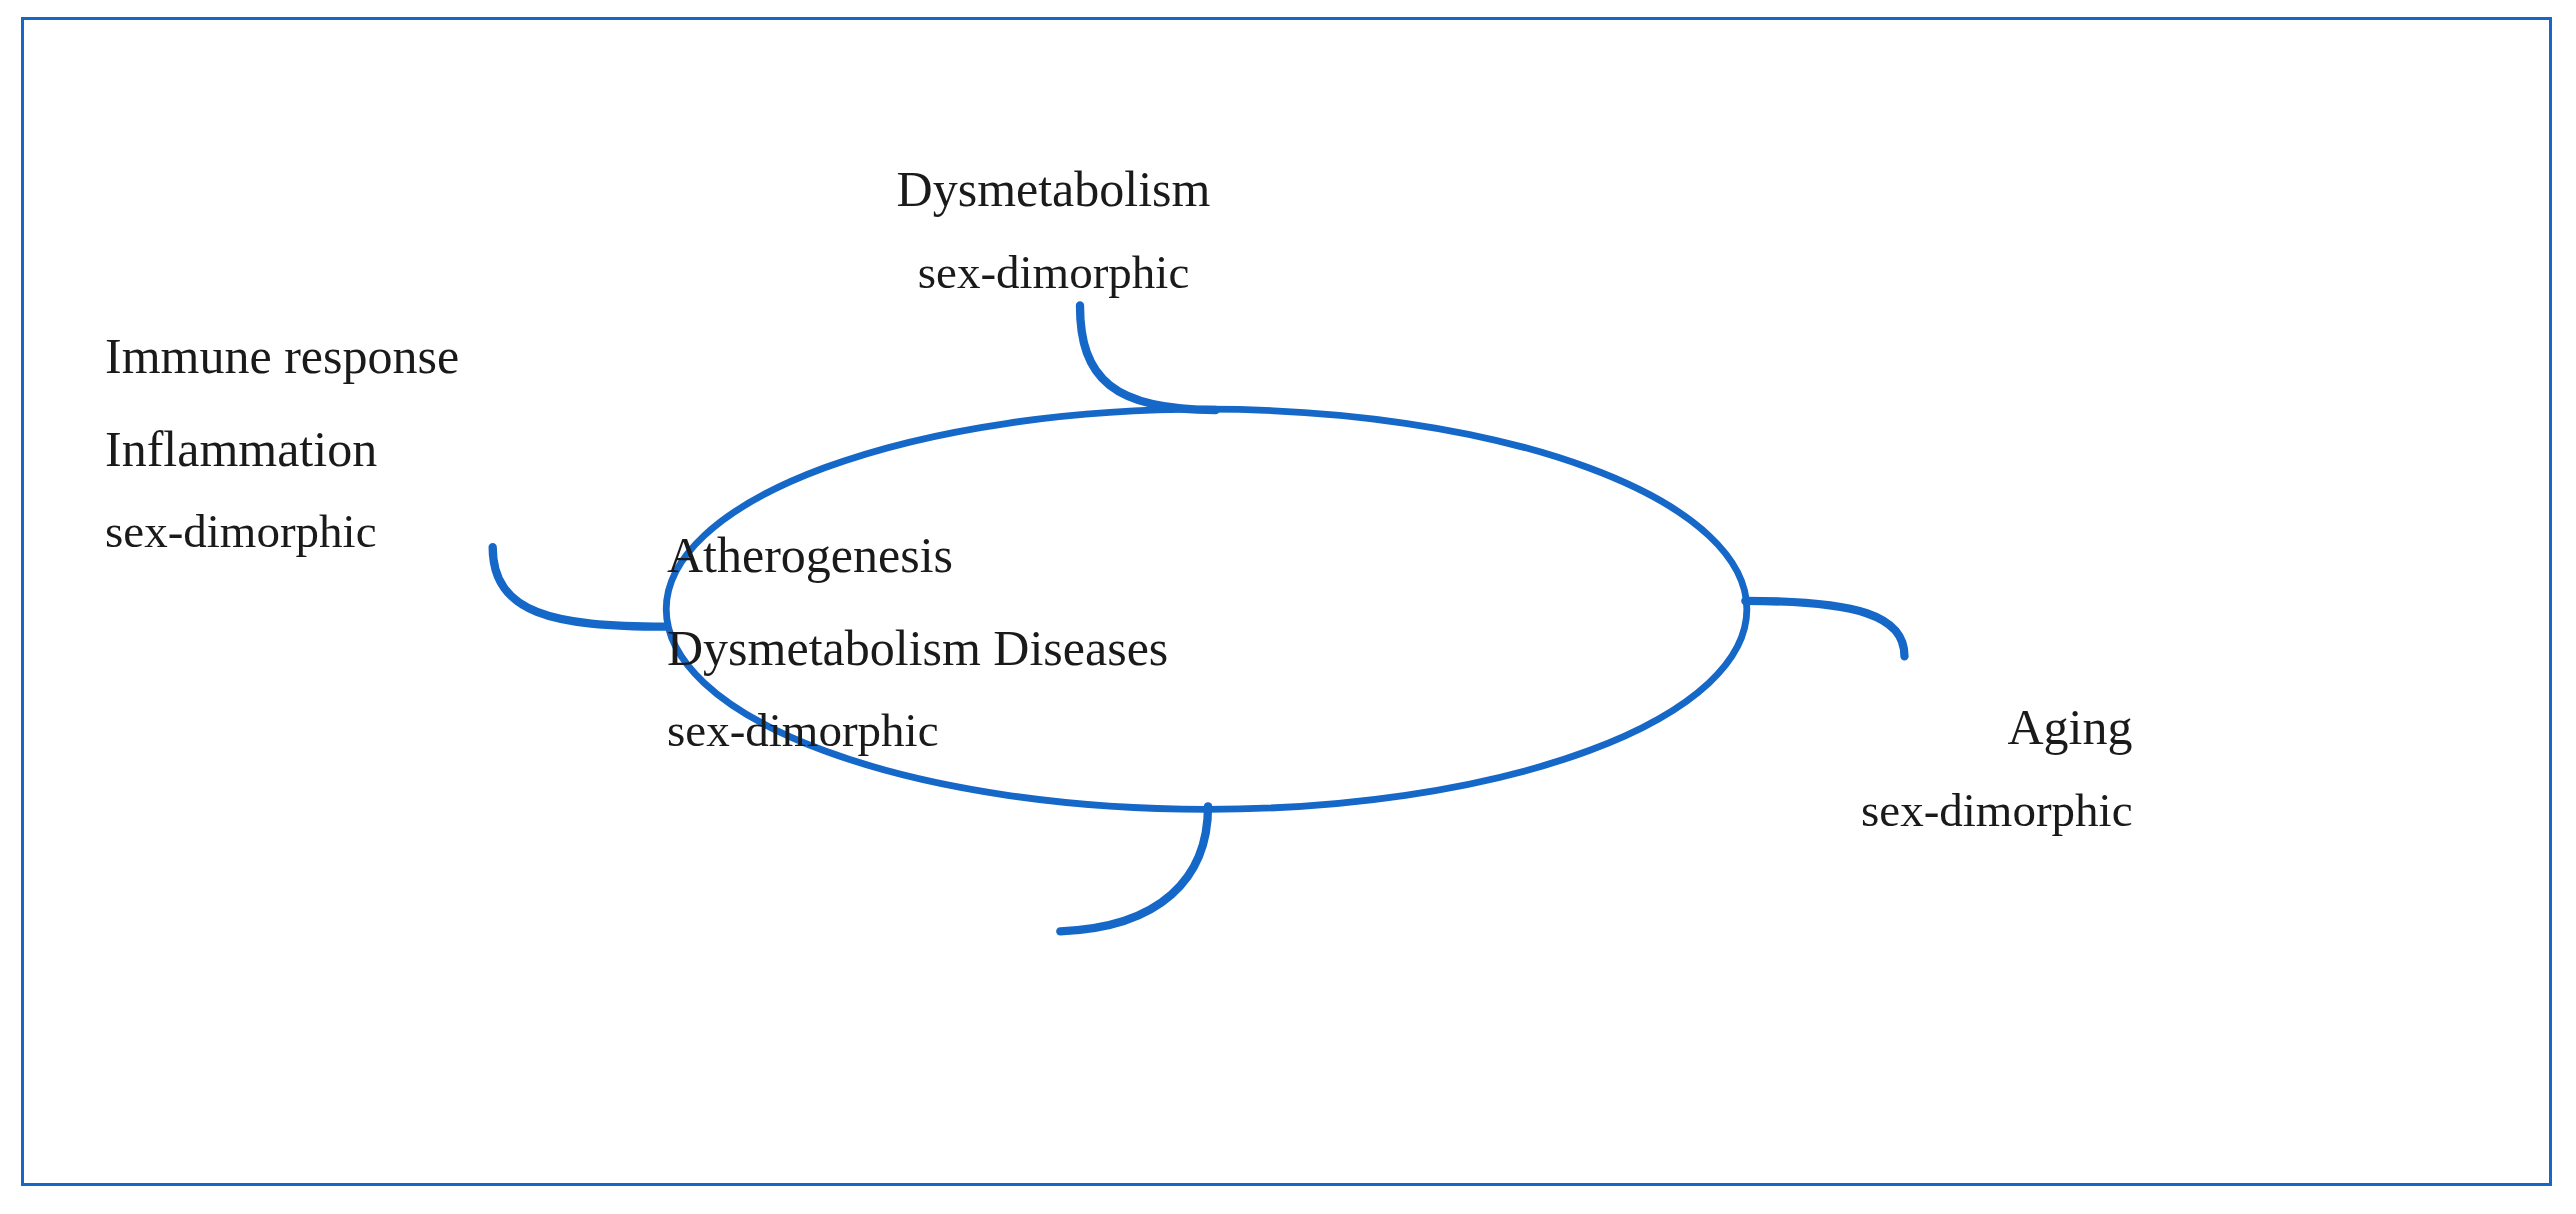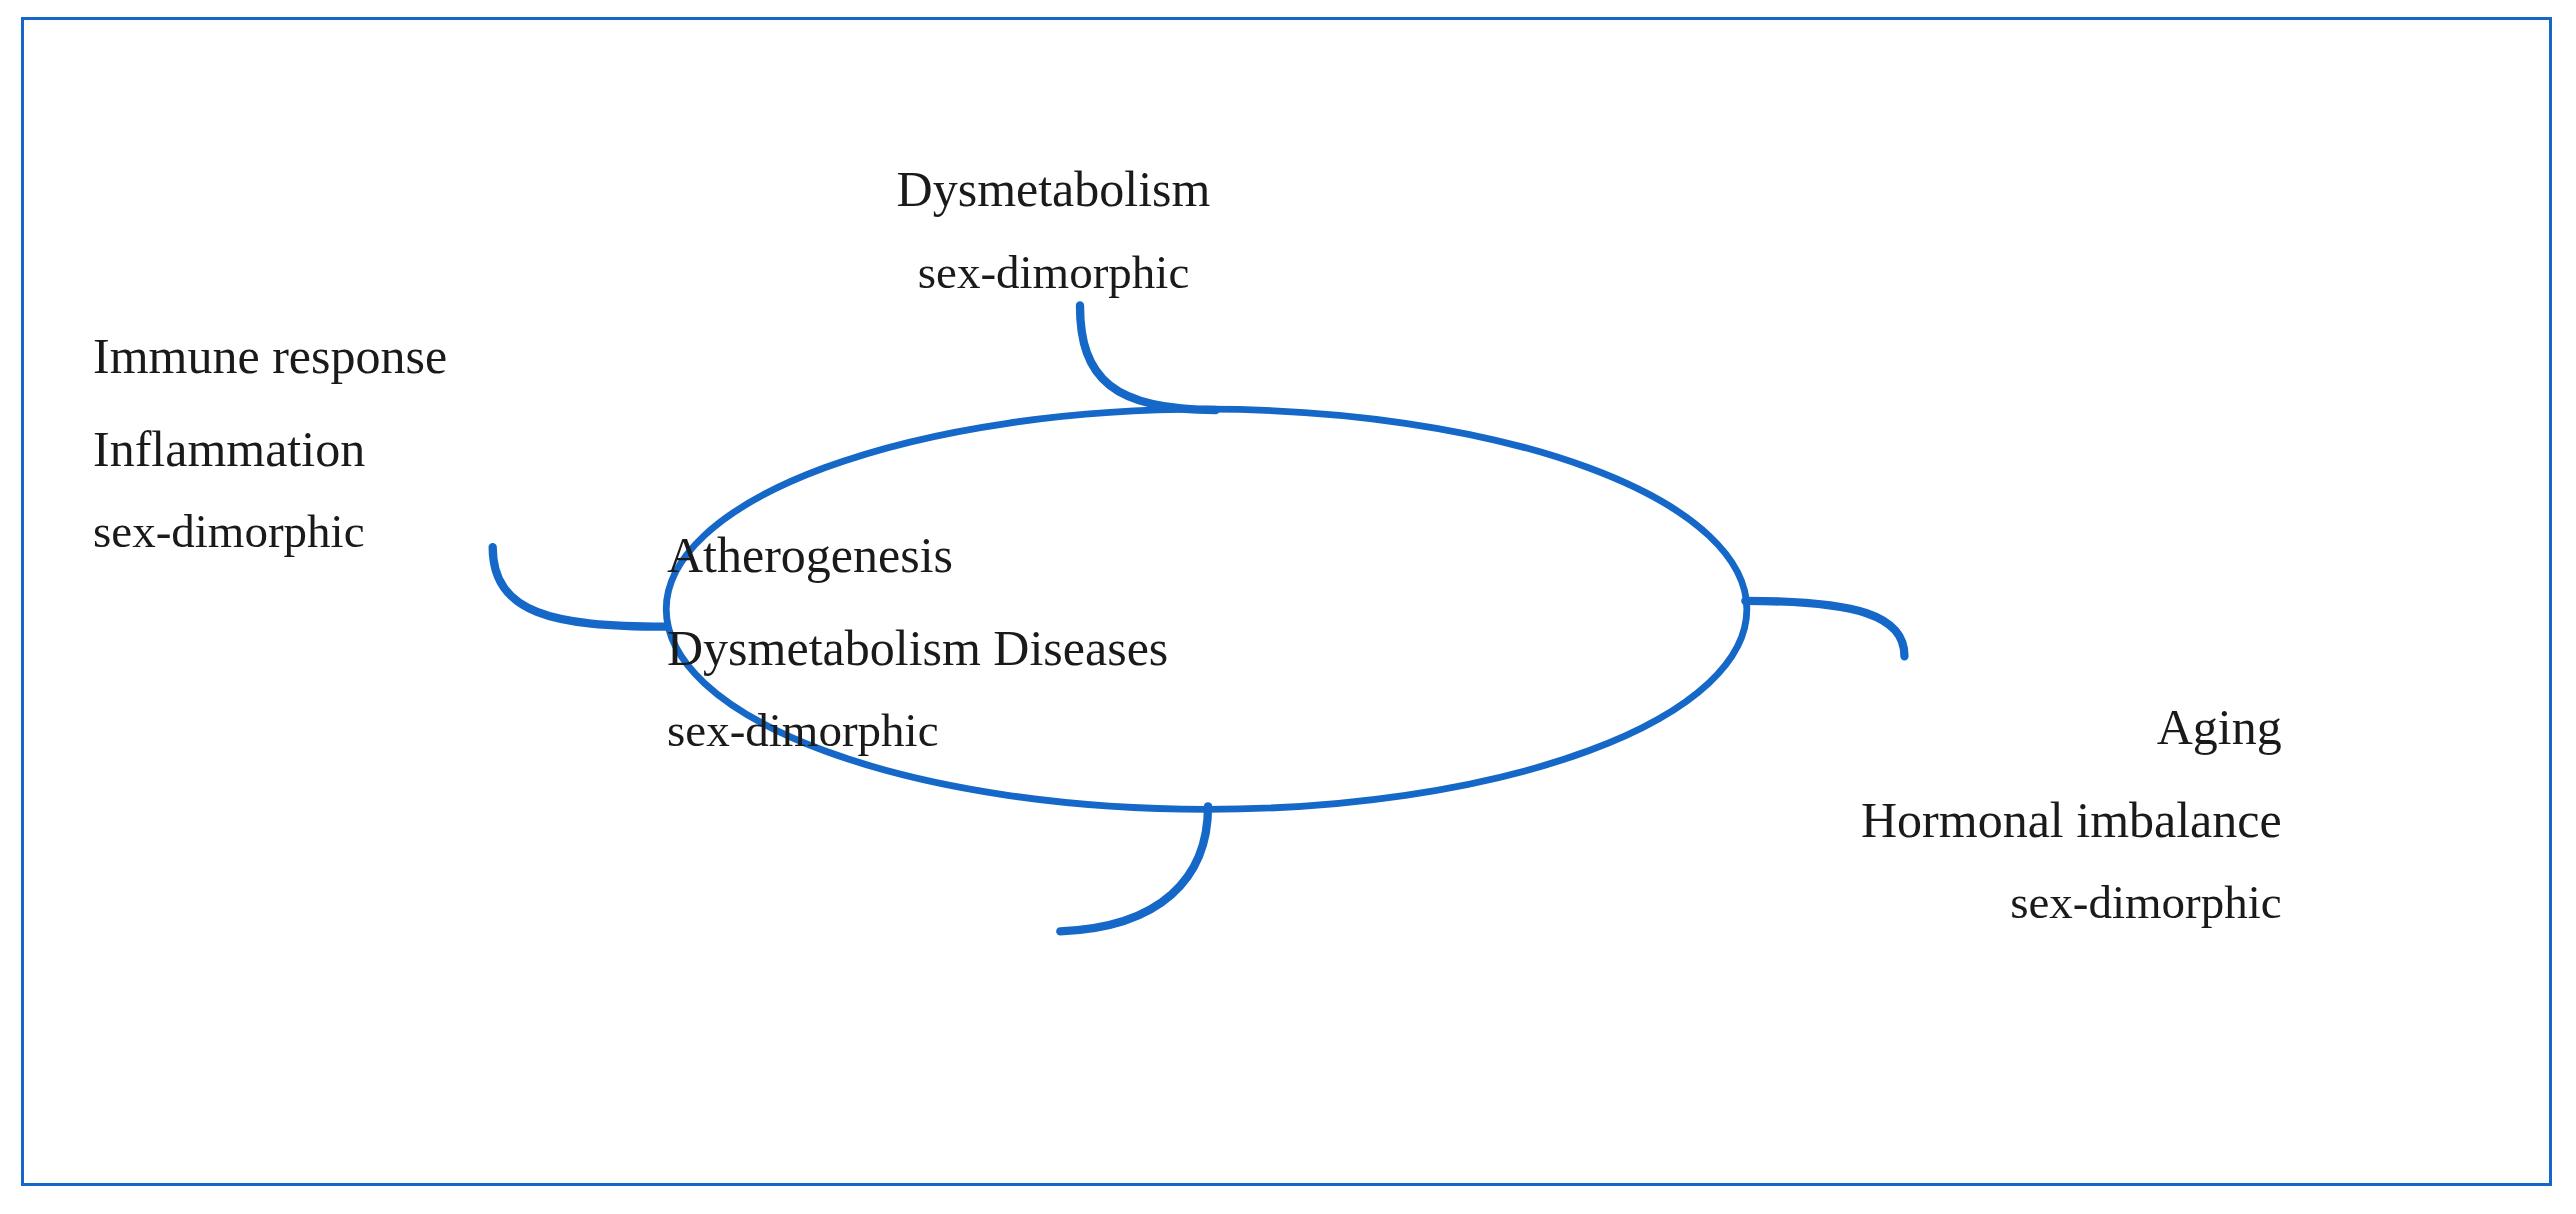--- a/index.html
+++ b/index.html
@@ -83,21 +83,21 @@
     left: 788px;
     top: 125px;
     width: 531px;
     text-align: center;
     font-size: 50px;
   }
   #top-label .line-italic { font-size: 47px; }
 
   
   #left-label {
-    left: 93px;
+    left: 105px;
     top: 292px;
     text-align: left;
     font-size: 50px;
   }
   #left-label .line-italic { font-size: 47px; }
 
   
   #right-label {
     left: 1861px;
     top: 663px;
@@ -148,19 +148,18 @@
   </div>
 
   <div class="node-text" id="left-label">
     <div class="line-plain">Immune response</div>
     <div class="line-plain">Inflammation</div>
     <div class="line-italic">sex-dimorphic</div>
   </div>
 
   <div class="node-text" id="right-label">
     <div class="line-plain">Aging</div>
-    <div class="line-plain">Hormonal imbalance</div>
     <div class="line-italic">sex-dimorphic</div>
   </div>
 
 
 </div>
 
 
 </body></html>

